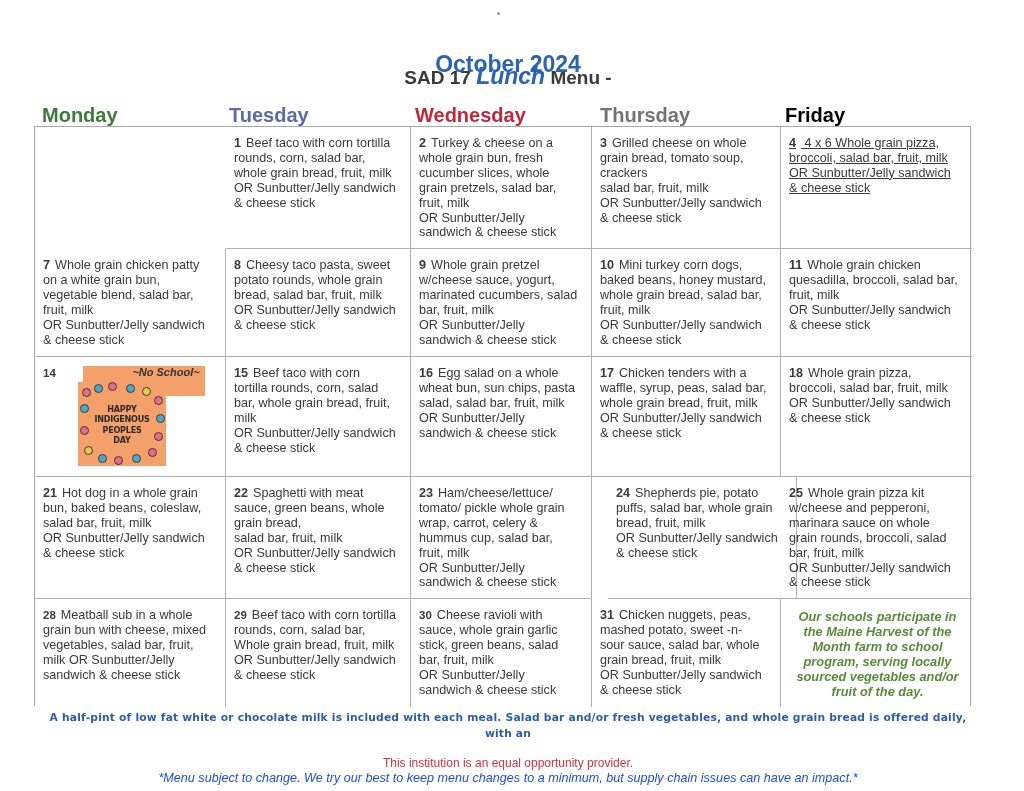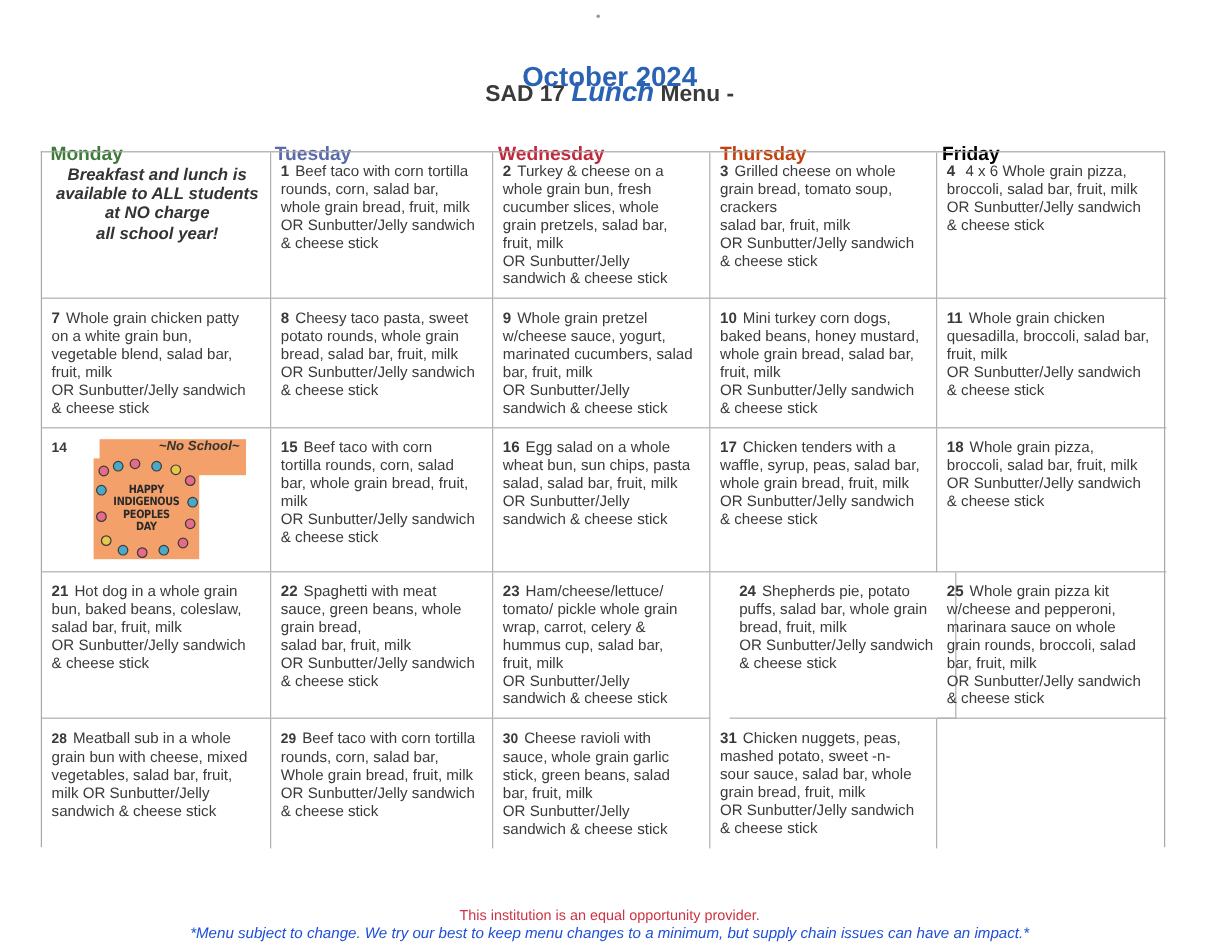--- a/index.html
+++ b/index.html
@@ -1,21 +1,21 @@
 <!DOCTYPE html>
 <html><head>
 <meta charset="utf-8">
 <style>
   html, body { margin: 0; padding: 0; background: #ffffff; }
   body { width: 1024px; height: 791px; position: relative; overflow: hidden; font-family: "Liberation Sans", sans-serif; color: #333333; }
   .title-line1 { position: absolute; left: 0; width: 1016px; top: 22px; text-align: center; font-size: 19px; font-weight: bold; color: #3a3a3a; margin-top: 41px; }
   .title-line1 .lunch { color: #2a63b3; font-style: italic; font-size: 23px; }
   .title-line2 { position: absolute; left: 0; width: 1016px; top: 51px; text-align: center; font-size: 23px; font-weight: bold; color: #2a63b3; }
   .day-headers { position: absolute; top: 104px; left: 34px; width: 937px; height: 20px; }
-  .day-header { position: absolute; top: 16px; font-size: 16px; font-weight: bold; }
+  .day-header { position: absolute; top: 0; font-size: 20px; font-weight: bold; }
   .grid { position: absolute; left: 34px; top: 126px; width: 937px; height: 580px; border-top: 1px solid #a8a8a8; border-left: 1px solid #a8a8a8; border-right: 1px solid #a8a8a8; box-sizing: border-box; }
   .cell { position: absolute; box-sizing: border-box; border-right: 1px solid #b0b0b0; border-bottom: 1px solid #b0b0b0; padding: 9px 6px 0 8px; font-size: 12.6px; line-height: 14.9px; color: #3a3a3a; }
   .cell.last-col { border-right: none; }
   .cell.last-row { border-bottom: none; }
   .cell .num { font-weight: bold; margin-right: 5px; }
   .cell .line { display: block; white-space: nowrap; }
   .note-cell { text-align: center; font-weight: bold; font-style: italic; font-size: 14px; line-height: 16.2px; color: #333333; padding-top: 10px; }
   .harvest-cell { text-align: center; font-weight: bold; font-style: italic; color: #5a8a3a; font-size: 12.8px; line-height: 15px; padding-top: 10px; }
   .no-school-label { position: absolute; left: 48px; top: 9px; width: 78px; height: 30px; background: #f4a06a; color: #333; font-size: 11px; font-weight: bold; font-style: italic; text-align: center; line-height: 13px; padding-left: 44px; }
   .ipd-image { position: absolute; left: 43px; top: 25px; width: 88px; height: 84px; background: #f4a06a; overflow: hidden; }
@@ -35,31 +35,25 @@
   <span>SAD 17</span>
   <span class="lunch">Lunch</span>
   <span>Menu -</span>
 </div>
 <div class="title-line2">October 2024</div>
 
 <div class="day-headers">
   <div class="day-header" style="left:8px; color:#3f7a3a;">Monday</div>
   <div class="day-header" style="left:195px; color:#5a6aaa;">Tuesday</div>
   <div class="day-header" style="left:381px; color:#c0283c;">Wednesday</div>
-  <div class="day-header" style="left:566px; color:#c2410c;text-align:center;">Thursday</div>
+  <div class="day-header" style="left:566px; color:#737373;text-align:center;">Thursday</div>
   <div class="day-header" style="left:751px; color:#000000;">Friday</div>
 </div>
 
 <div class="grid" id="grid">
-    <div class="cell note-cell" style="left: 0px; top: 0px; width: 191px; height: 122px;">
-      <span class="line">Breakfast and lunch is</span>
-      <span class="line">available to ALL students</span>
-      <span class="line">at NO charge</span>
-      <span class="line">all school year!</span>
-    </div>
     <div class="cell" style="left: 191px; top: 0px; width: 185px; height: 122px;">
       <span class="line"><span class="num">1</span><span>Beef taco with corn tortilla</span></span>
       <span class="line">rounds, corn, salad bar,</span>
       <span class="line">whole grain bread, fruit, milk</span>
       <span class="line">OR Sunbutter/Jelly sandwich</span>
       <span class="line">&amp; cheese stick</span>
     </div>
     <div class="cell" style="left: 376px; top: 0px; width: 181px; height: 122px;">
       <span class="line"><span class="num">2</span><span>Turkey &amp; cheese on a</span></span>
       <span class="line">whole grain bun, fresh</span>
@@ -70,21 +64,21 @@
       <span class="line">sandwich &amp; cheese stick</span>
     </div>
     <div class="cell" style="left: 557px; top: 0px; width: 189px; height: 122px;">
       <span class="line"><span class="num">3</span><span>Grilled cheese on whole</span></span>
       <span class="line">grain bread, tomato soup,</span>
       <span class="line">crackers</span>
       <span class="line">salad bar, fruit, milk</span>
       <span class="line">OR Sunbutter/Jelly sandwich</span>
       <span class="line">&amp; cheese stick</span>
     </div>
-    <div class="cell last-col" style="left: 746px; top: 0px; width: 191px; height: 122px;">
+    <div class="cell last-col" style="left: 746px; top: 0px; width: 191px; height: 122px; text-decoration: underline;">
       <span class="line"><span class="num">4</span><span> 4 x 6 Whole grain pizza,</span></span>
       <span class="line">broccoli, salad bar, fruit, milk</span>
       <span class="line">OR Sunbutter/Jelly sandwich</span>
       <span class="line">&amp; cheese stick</span>
     </div>
     <div class="cell" style="left: 0px; top: 122px; width: 191px; height: 108px;">
       <span class="line"><span class="num">7</span><span>Whole grain chicken patty</span></span>
       <span class="line">on a white grain bun,</span>
       <span class="line">vegetable blend, salad bar,</span>
       <span class="line">fruit, milk</span>
@@ -235,18 +229,27 @@
       <span class="line">sandwich &amp; cheese stick</span>
     </div>
     <div class="cell last-row" style="left: 557px; top: 472px; width: 189px; height: 108px;">
       <span class="line"><span class="num">31</span><span>Chicken nuggets, peas,</span></span>
       <span class="line">mashed potato, sweet -n-</span>
       <span class="line">sour sauce, salad bar, whole</span>
       <span class="line">grain bread, fruit, milk</span>
       <span class="line">OR Sunbutter/Jelly sandwich</span>
       <span class="line">&amp; cheese stick</span>
     </div>
+    <div class="cell last-col last-row harvest-cell" style="left: 746px; top: 472px; width: 191px; height: 108px;">
+      <span class="line">Our schools participate in</span>
+      <span class="line">the Maine Harvest of the</span>
+      <span class="line">Month farm to school</span>
+      <span class="line">program, serving locally</span>
+      <span class="line">sourced vegetables and/or</span>
+      <span class="line">fruit of the day.</span>
+    </div>
   </div>
 
 <div class="footer-blue">
+  <div>A half-pint of low fat white or chocolate milk is included with each meal. Salad bar and/or fresh vegetables, and whole grain bread is offered daily, with an</div>
 </div>
 <div class="footer-italic">*Menu subject to change. We try our best to keep menu changes to a minimum, but supply chain issues can have an impact.*</div>
 <div class="footer-red">This institution is an equal opportunity provider.</div>
 
 </body></html>

